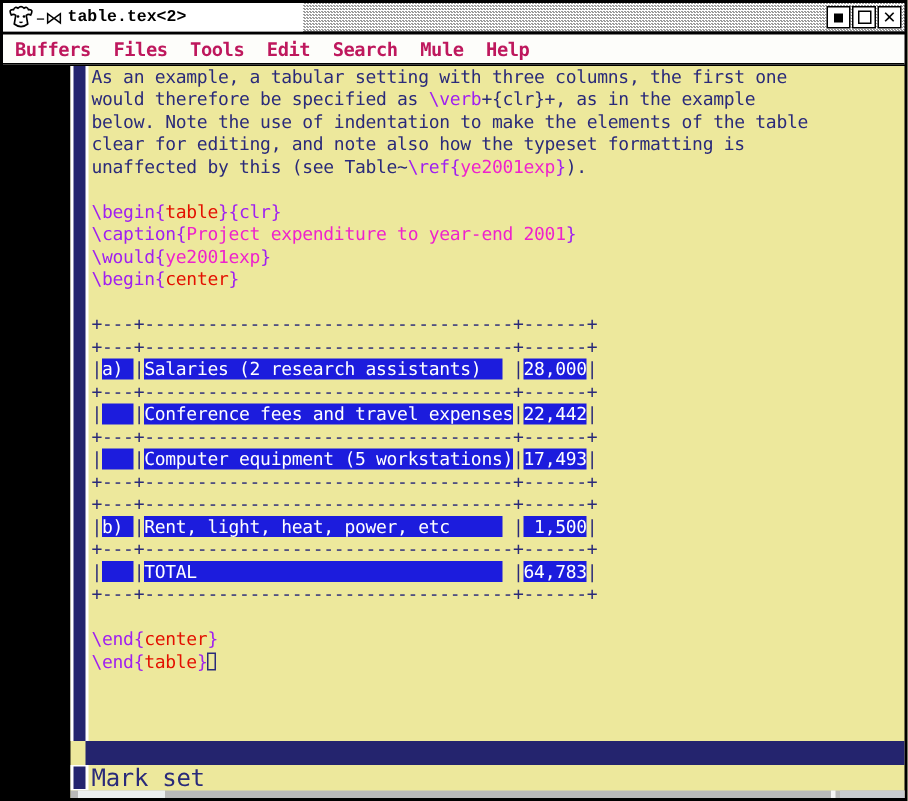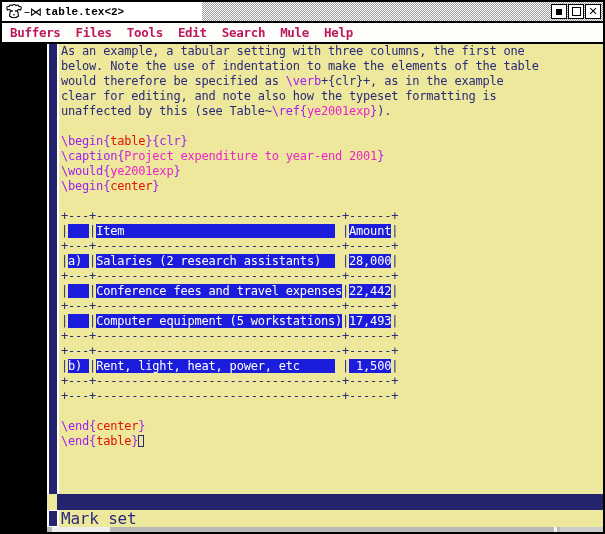--- a/index.html
+++ b/index.html
@@ -96,42 +96,42 @@
       <span class="menu-item">Help</span>
     </div>
 
   <div class="content">
     <div class="sb-track">
       <div class="sb-thumb"></div>
     </div>
 
     <div class="buffer">
         <div class="line"><span class="c-body">As an example, a tabular setting with three columns, the first one</span></div>
+        <div class="line"><span class="c-body">would therefore be specified as </span><span class="c-kw">\verb</span><span class="c-body">+{clr}+, as in the example</span></div>
         <div class="line"><span class="c-body">below. Note the use of indentation to make the elements of the table</span></div>
-        <div class="line"><span class="c-body">would therefore be specified as </span><span class="c-kw">\verb</span><span class="c-body">+{clr}+, as in the example</span></div>
         <div class="line"><span class="c-body">clear for editing, and note also how the typeset formatting is</span></div>
         <div class="line"><span class="c-body">unaffected by this (see Table~</span><span class="c-kw">\ref{</span><span class="c-str">ye2001exp</span><span class="c-kw">}</span><span class="c-body">).</span></div>
         <div class="line"></div>
         <div class="line"><span class="c-kw">\begin{</span><span class="c-env">table</span><span class="c-kw">}{clr}</span></div>
         <div class="line"><span class="c-kw">\caption{</span><span class="c-str">Project expenditure to year-end 2001</span><span class="c-kw">}</span></div>
         <div class="line"><span class="c-kw">\would{</span><span class="c-str">ye2001exp</span><span class="c-kw">}</span></div>
         <div class="line"><span class="c-kw">\begin{</span><span class="c-env">center</span><span class="c-kw">}</span></div>
         <div class="line"></div>
         <div class="line"><span class="c-body">+---+-----------------------------------+------+</span></div>
-        <div class="line"><span class="c-body">|</span><span class="c-cell">   </span><span class="c-body">|</span><span class="c-cell">Item                              </span><span class="c-body"> |</span><span class="c-cell">Amount</span><span class="c-body">|</span></div>
         <div class="line"><span class="c-body">+---+-----------------------------------+------+</span></div>
         <div class="line"><span class="c-body">|</span><span class="c-cell">a) </span><span class="c-body">|</span><span class="c-cell">Salaries (2 research assistants)  </span><span class="c-body"> |</span><span class="c-cell">28,000</span><span class="c-body">|</span></div>
         <div class="line"><span class="c-body">+---+-----------------------------------+------+</span></div>
         <div class="line"><span class="c-body">|</span><span class="c-cell">   </span><span class="c-body">|</span><span class="c-cell">Conference fees and travel expenses</span><span class="c-body">|</span><span class="c-cell">22,442</span><span class="c-body">|</span></div>
         <div class="line"><span class="c-body">+---+-----------------------------------+------+</span></div>
         <div class="line"><span class="c-body">|</span><span class="c-cell">   </span><span class="c-body">|</span><span class="c-cell">Computer equipment (5 workstations)</span><span class="c-body">|</span><span class="c-cell">17,493</span><span class="c-body">|</span></div>
         <div class="line"><span class="c-body">+---+-----------------------------------+------+</span></div>
         <div class="line"><span class="c-body">+---+-----------------------------------+------+</span></div>
         <div class="line"><span class="c-body">|</span><span class="c-cell">b) </span><span class="c-body">|</span><span class="c-cell">Rent, light, heat, power, etc     </span><span class="c-body"> |</span><span class="c-cell"> 1,500</span><span class="c-body">|</span></div>
         <div class="line"><span class="c-body">+---+-----------------------------------+------+</span></div>
+        <div class="line"><span class="c-body">|</span><span class="c-cell">   </span><span class="c-body">|</span><span class="c-cell">TOTAL                             </span><span class="c-body"> |</span><span class="c-cell">64,783</span><span class="c-body">|</span></div>
         <div class="line"><span class="c-body">+---+-----------------------------------+------+</span></div>
         <div class="line"></div>
         <div class="line"><span class="c-kw">\end{</span><span class="c-env">center</span><span class="c-kw">}</span></div>
         <div class="line"><span class="c-kw">\end{</span><span class="c-env">table</span><span class="c-kw">}</span><span class="c-cursor"></span></div>
       </div>
 
     <div class="modeline">
       
     </div>
 

